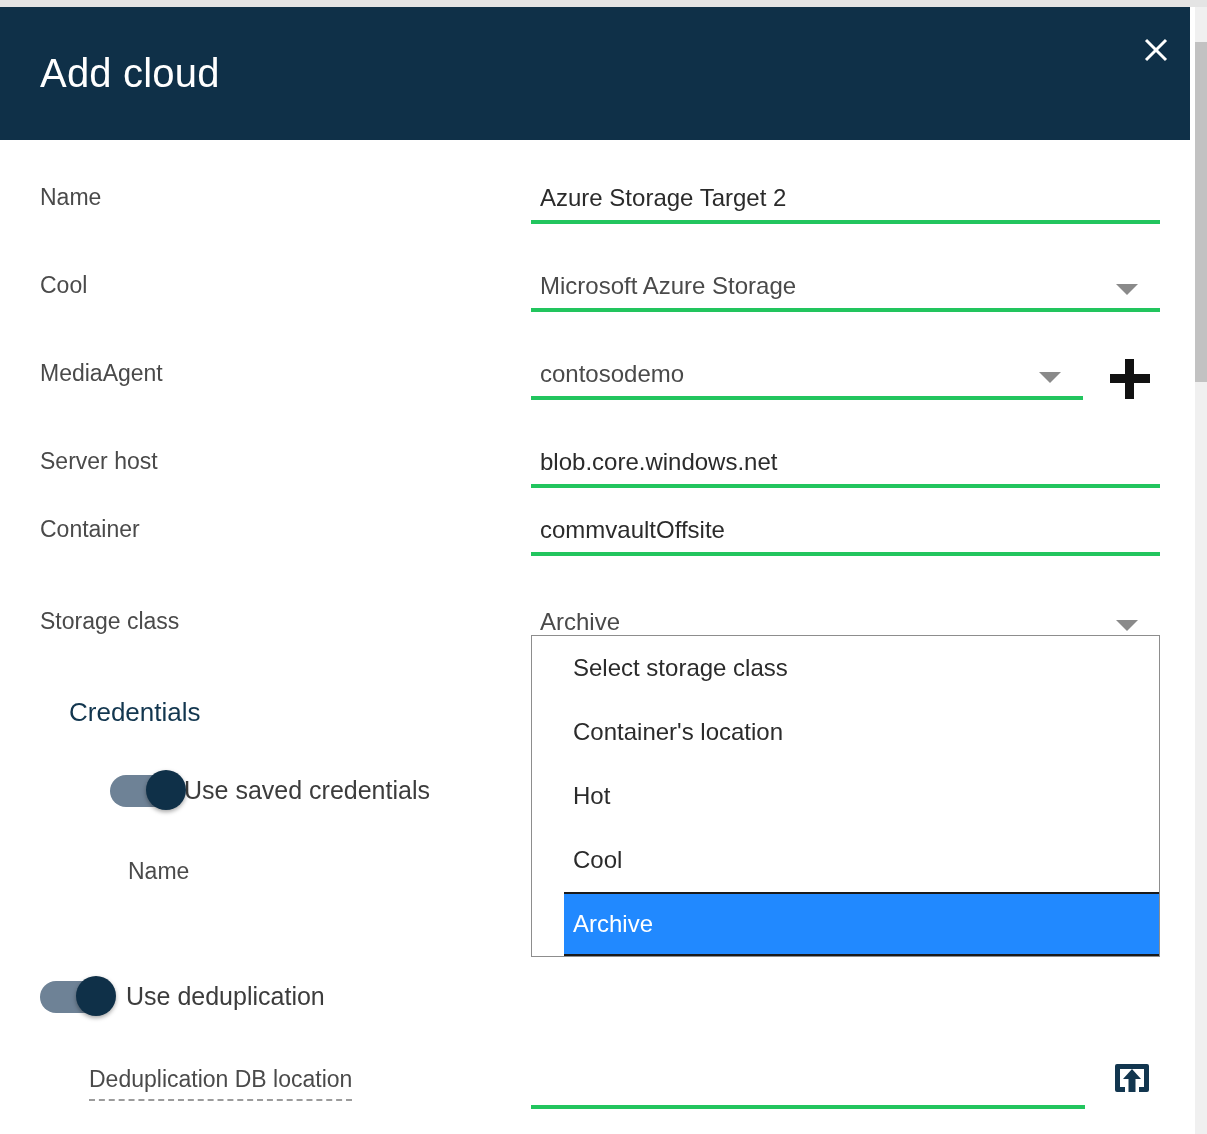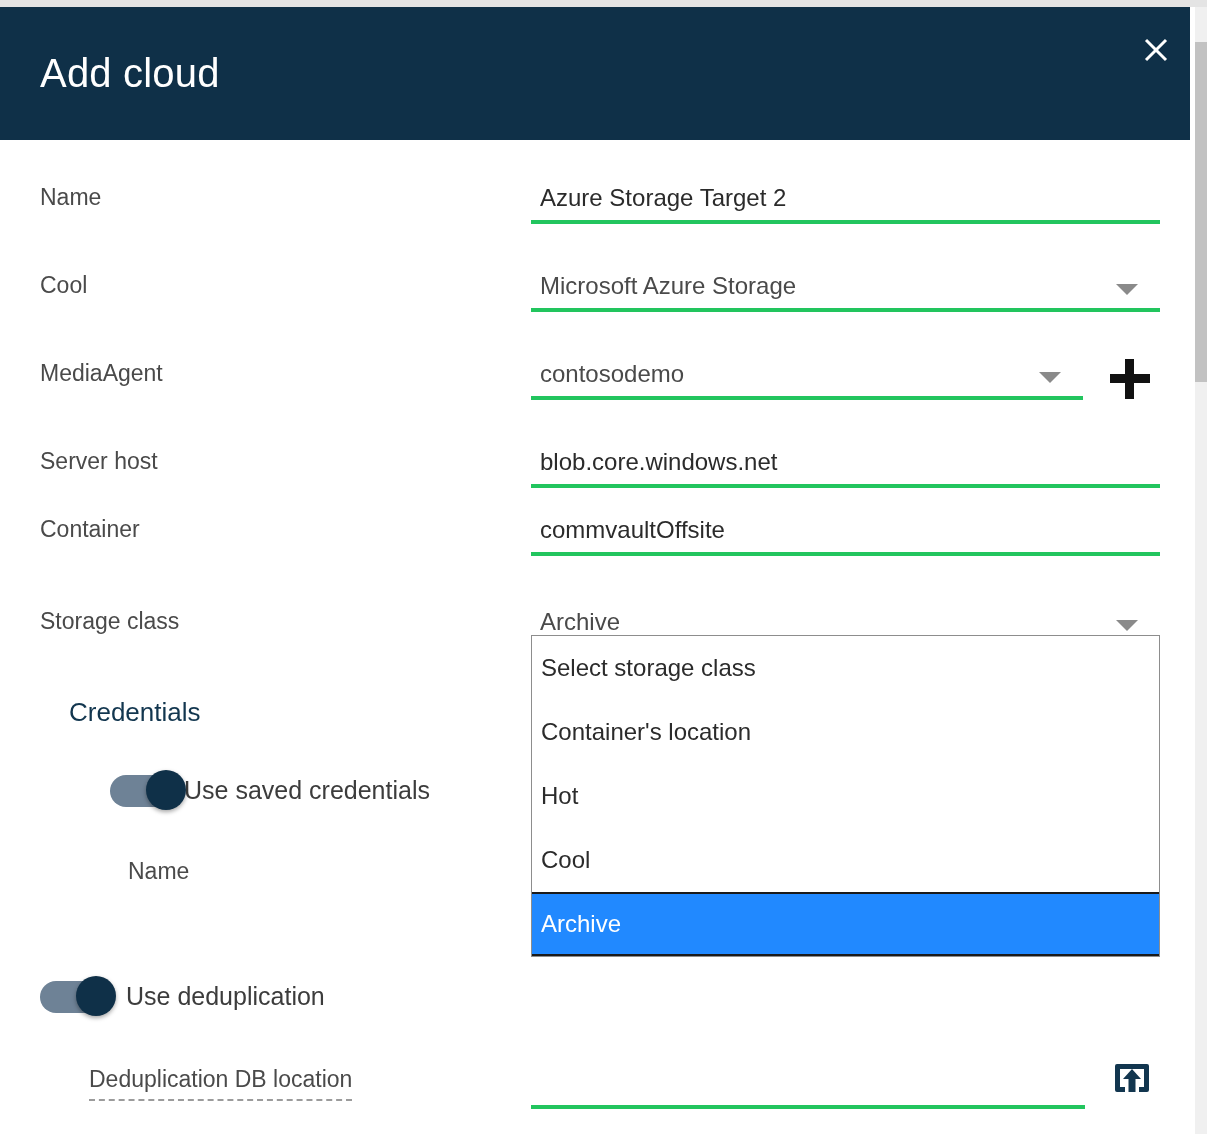--- a/index.html
+++ b/index.html
@@ -341,21 +341,21 @@
     <div class="form-row" style="top:464px;">
       <div class="field-label">Storage class</div>
       <div class="control" style="width:629px;">
         <div class="underline-input">
           <div class="value muted">Archive</div>
           <div class="caret"></div>
         </div>
       </div>
     </div>
 
-    <div class="dropdown-list" style="top:495px;">
+    <div class="dropdown-list" style="top:495px;padding-left:32px;">
       <div class="dropdown-option">Select storage class</div>
       <div class="dropdown-option">Container's location</div>
       <div class="dropdown-option">Hot</div>
       <div class="dropdown-option">Cool</div>
       <div class="dropdown-option selected">Archive</div>
     </div>
 
     <div class="section-heading" style="top:552px;">Credentials</div>
 
     <div class="toggle-row" style="left:110px; top:632px;">

